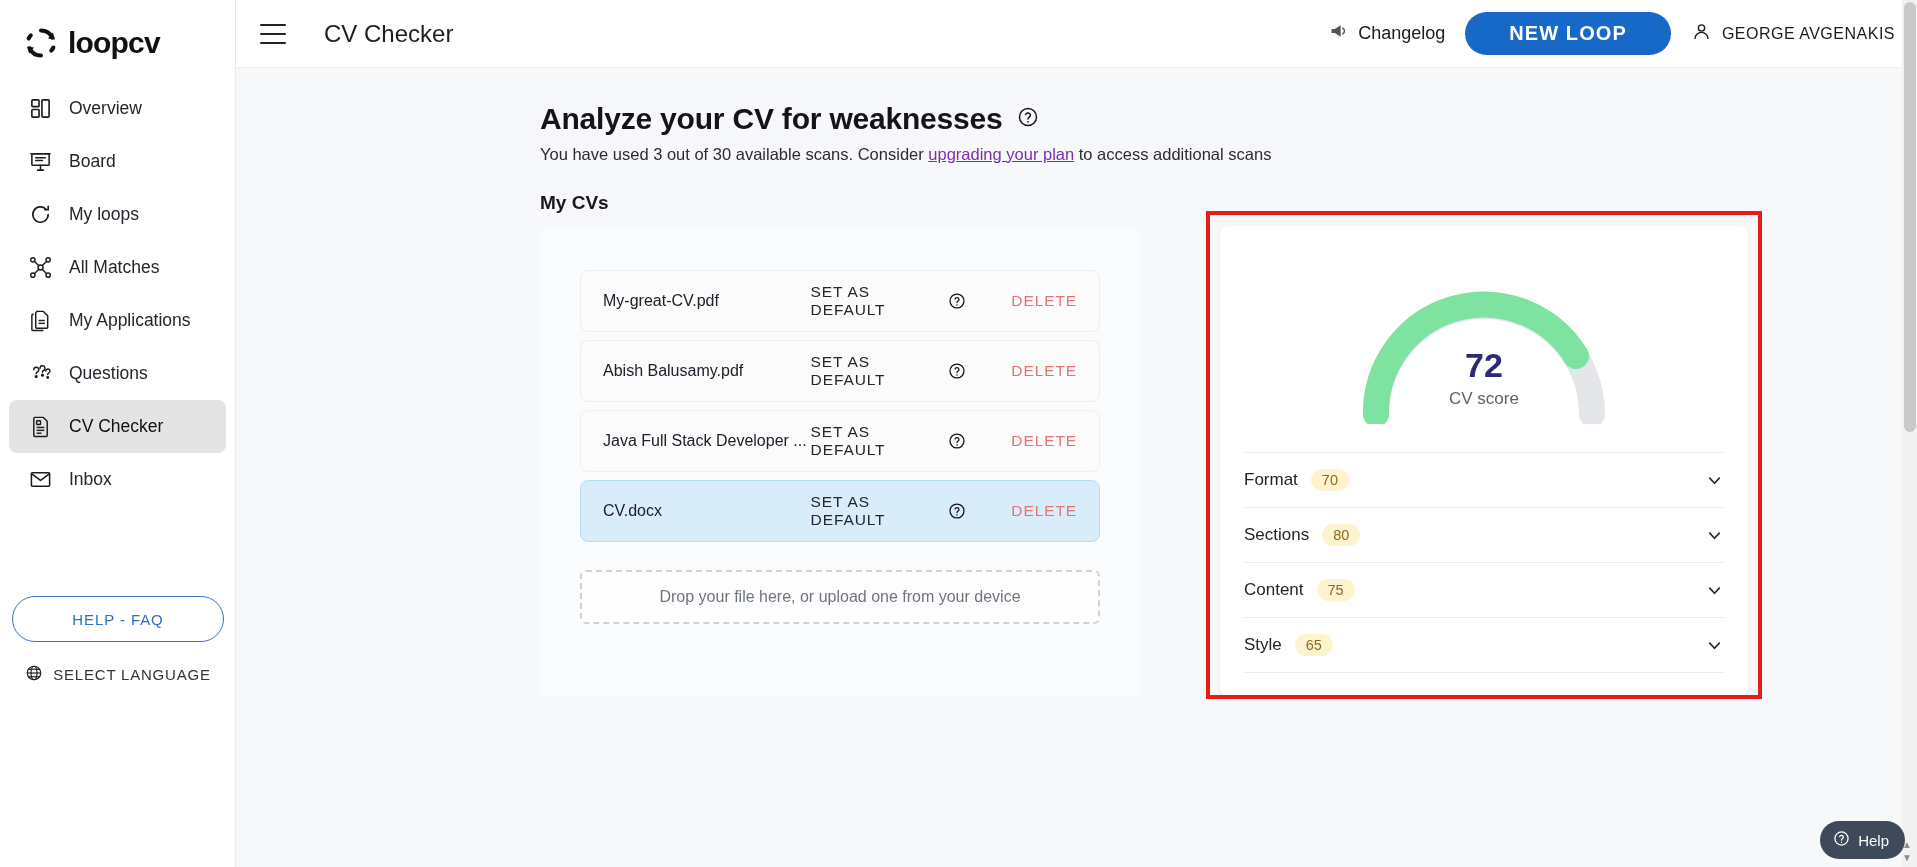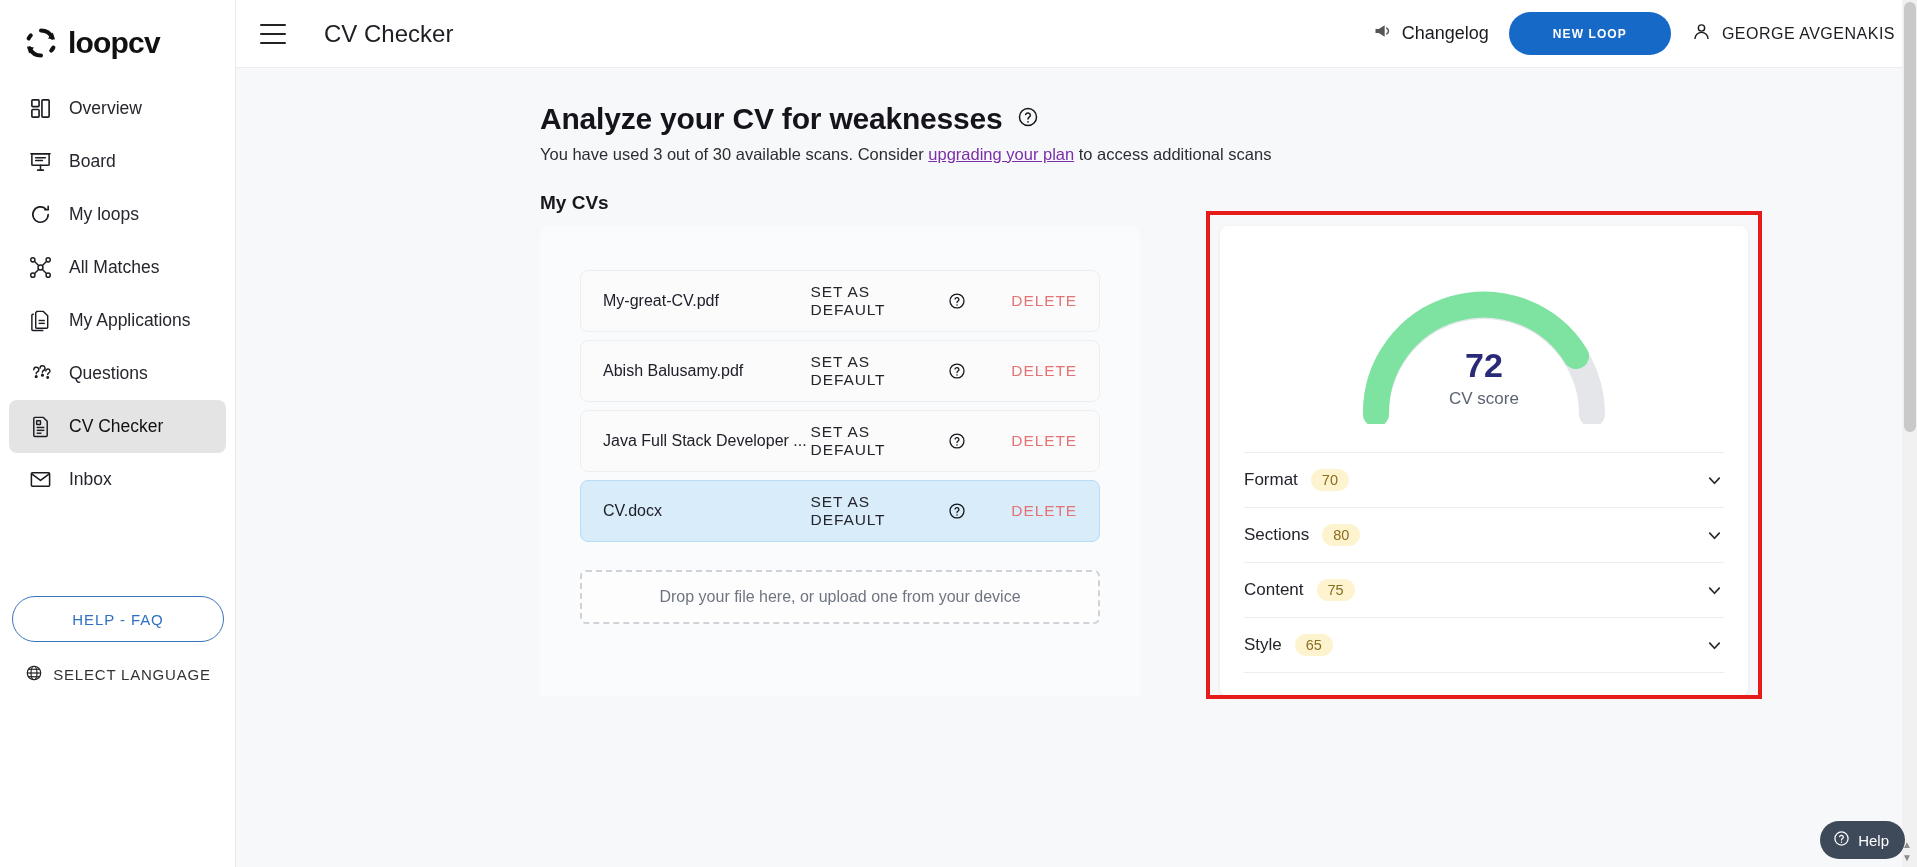--- a/index.html
+++ b/index.html
@@ -51,21 +51,21 @@
     height: 68px; background: #ffffff; display: flex; align-items: center;
     padding: 0 22px 0 24px; border-bottom: 1px solid #ececf1; flex: 0 0 68px;
   }
   .hamburger { width: 26px; height: 20px; display: flex; flex-direction: column; justify-content: space-between; cursor: pointer; }
   .hamburger span { display: block; height: 2px; background: #222; border-radius: 1px; }
   .page-title { margin-left: 38px; font-size: 24px; color: #1e1e24; font-weight: 400; }
   .topbar-right { margin-left: auto; display: flex; align-items: center; gap: 20px; }
   .changelog { display: flex; align-items: center; gap: 9px; font-size: 18px; color: #1b1b20; cursor: pointer; }
   .newloop-btn {
     background: #1769c8; color: #fff; border: none; border-radius: 22px;
-    height: 43px; padding: 0 44px; font-size: 12px; letter-spacing: 1.1px;
+    height: 43px; padding: 0 44px; font-size: 20px; letter-spacing: 1.1px;
     font-weight: 600; cursor: pointer;
   }
   .account { display: flex; align-items: center; gap: 10px; font-size: 16px; letter-spacing: 0.5px; color: #1b1b20; cursor: pointer; }
 
   .content { flex: 1; overflow: hidden; position: relative; padding: 34px 0 0 0; }
 
   .heading-row { display: flex; align-items: center; gap: 14px; padding-left: 304px; }
   .heading { font-size: 30px; font-weight: 700; color: #14141a; letter-spacing: -0.2px; }
   .subtitle { padding-left: 304px; margin-top: 9px; font-size: 16.5px; color: #2c2c33; }
   .subtitle a { color: #7b2ea8; text-decoration: underline; }

